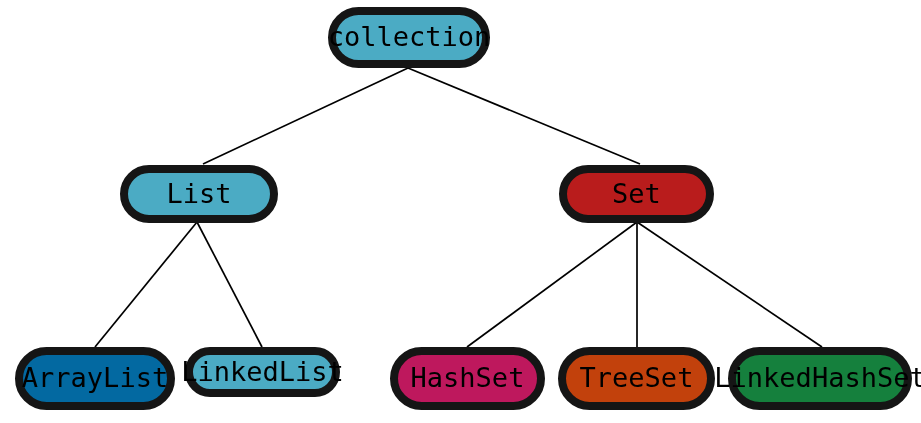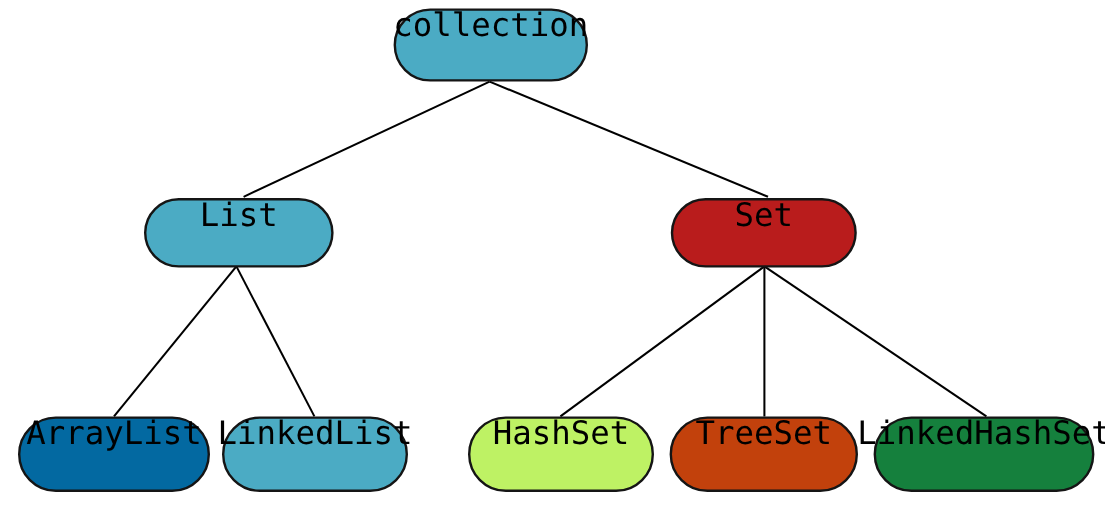--- a/index.html
+++ b/index.html
@@ -20,23 +20,24 @@
     left: 0;
     top: 0;
     width: 921px;
     height: 423px;
     pointer-events: none;
   }
   .node {
     position: absolute;
     box-sizing: border-box;
     display: flex;
+    align-items: center;
     justify-content: center;
     background: #4babc4;
-    border: 2px solid #c2410c;
+    border: 8px solid #c2410c;
     border-radius: 999px;
     color: #000000;
     font-family: "DejaVu Sans Mono", monospace;
     font-size: 27px;
     line-height: 1;
     letter-spacing: 0px;
     white-space: nowrap;
     z-index: 2;
   }
   .node-label {
@@ -68,25 +69,25 @@
   </div>
 
   <div class="node" id="node-set" style="left: 559px; top: 165px; width: 155px; height: 58px; background: #b91c1c; border-color: rgb(21, 21, 21);">
     <span class="node-label">Set</span>
   </div>
 
   <div class="node" id="node-arraylist" style="left: 15px; top: 347px; width: 160px; height: 63px; background: #0369a1; border-color: rgb(21, 21, 21);">
     <span class="node-label">ArrayList</span>
   </div>
 
-  <div class="node" id="node-linkedlist" style="left: 185px; top: 347px; width: 155px; height: 63px; background: rgb(75, 171, 196); border-color: rgb(21, 21, 21);">
+  <div class="node" id="node-linkedlist" style="left: 185px; top: 347px; width: 155px; height: 50px; background: rgb(75, 171, 196); border-color: rgb(21, 21, 21);">
     <span class="node-label">LinkedList</span>
   </div>
 
-  <div class="node" id="node-hashset" style="left: 390px; top: 347px; width: 155px; height: 63px; background: #bef264; border-color: rgb(21, 21, 21);">
+  <div class="node" id="node-hashset" style="left: 390px; top: 347px; width: 155px; height: 63px; background: #be185d; border-color: rgb(21, 21, 21);">
     <span class="node-label">HashSet</span>
   </div>
 
   <div class="node" id="node-treeset" style="left: 558px; top: 347px; width: 157px; height: 63px; background: #c2410c; border-color: rgb(21, 21, 21);">
     <span class="node-label">TreeSet</span>
   </div>
 
   <div class="node" id="node-linkedhashset" style="left: 728px; top: 347px; width: 184px; height: 63px; background: #15803d; border-color: rgb(21, 21, 21);">
     <span class="node-label">LinkedHashSet</span>
   </div>

